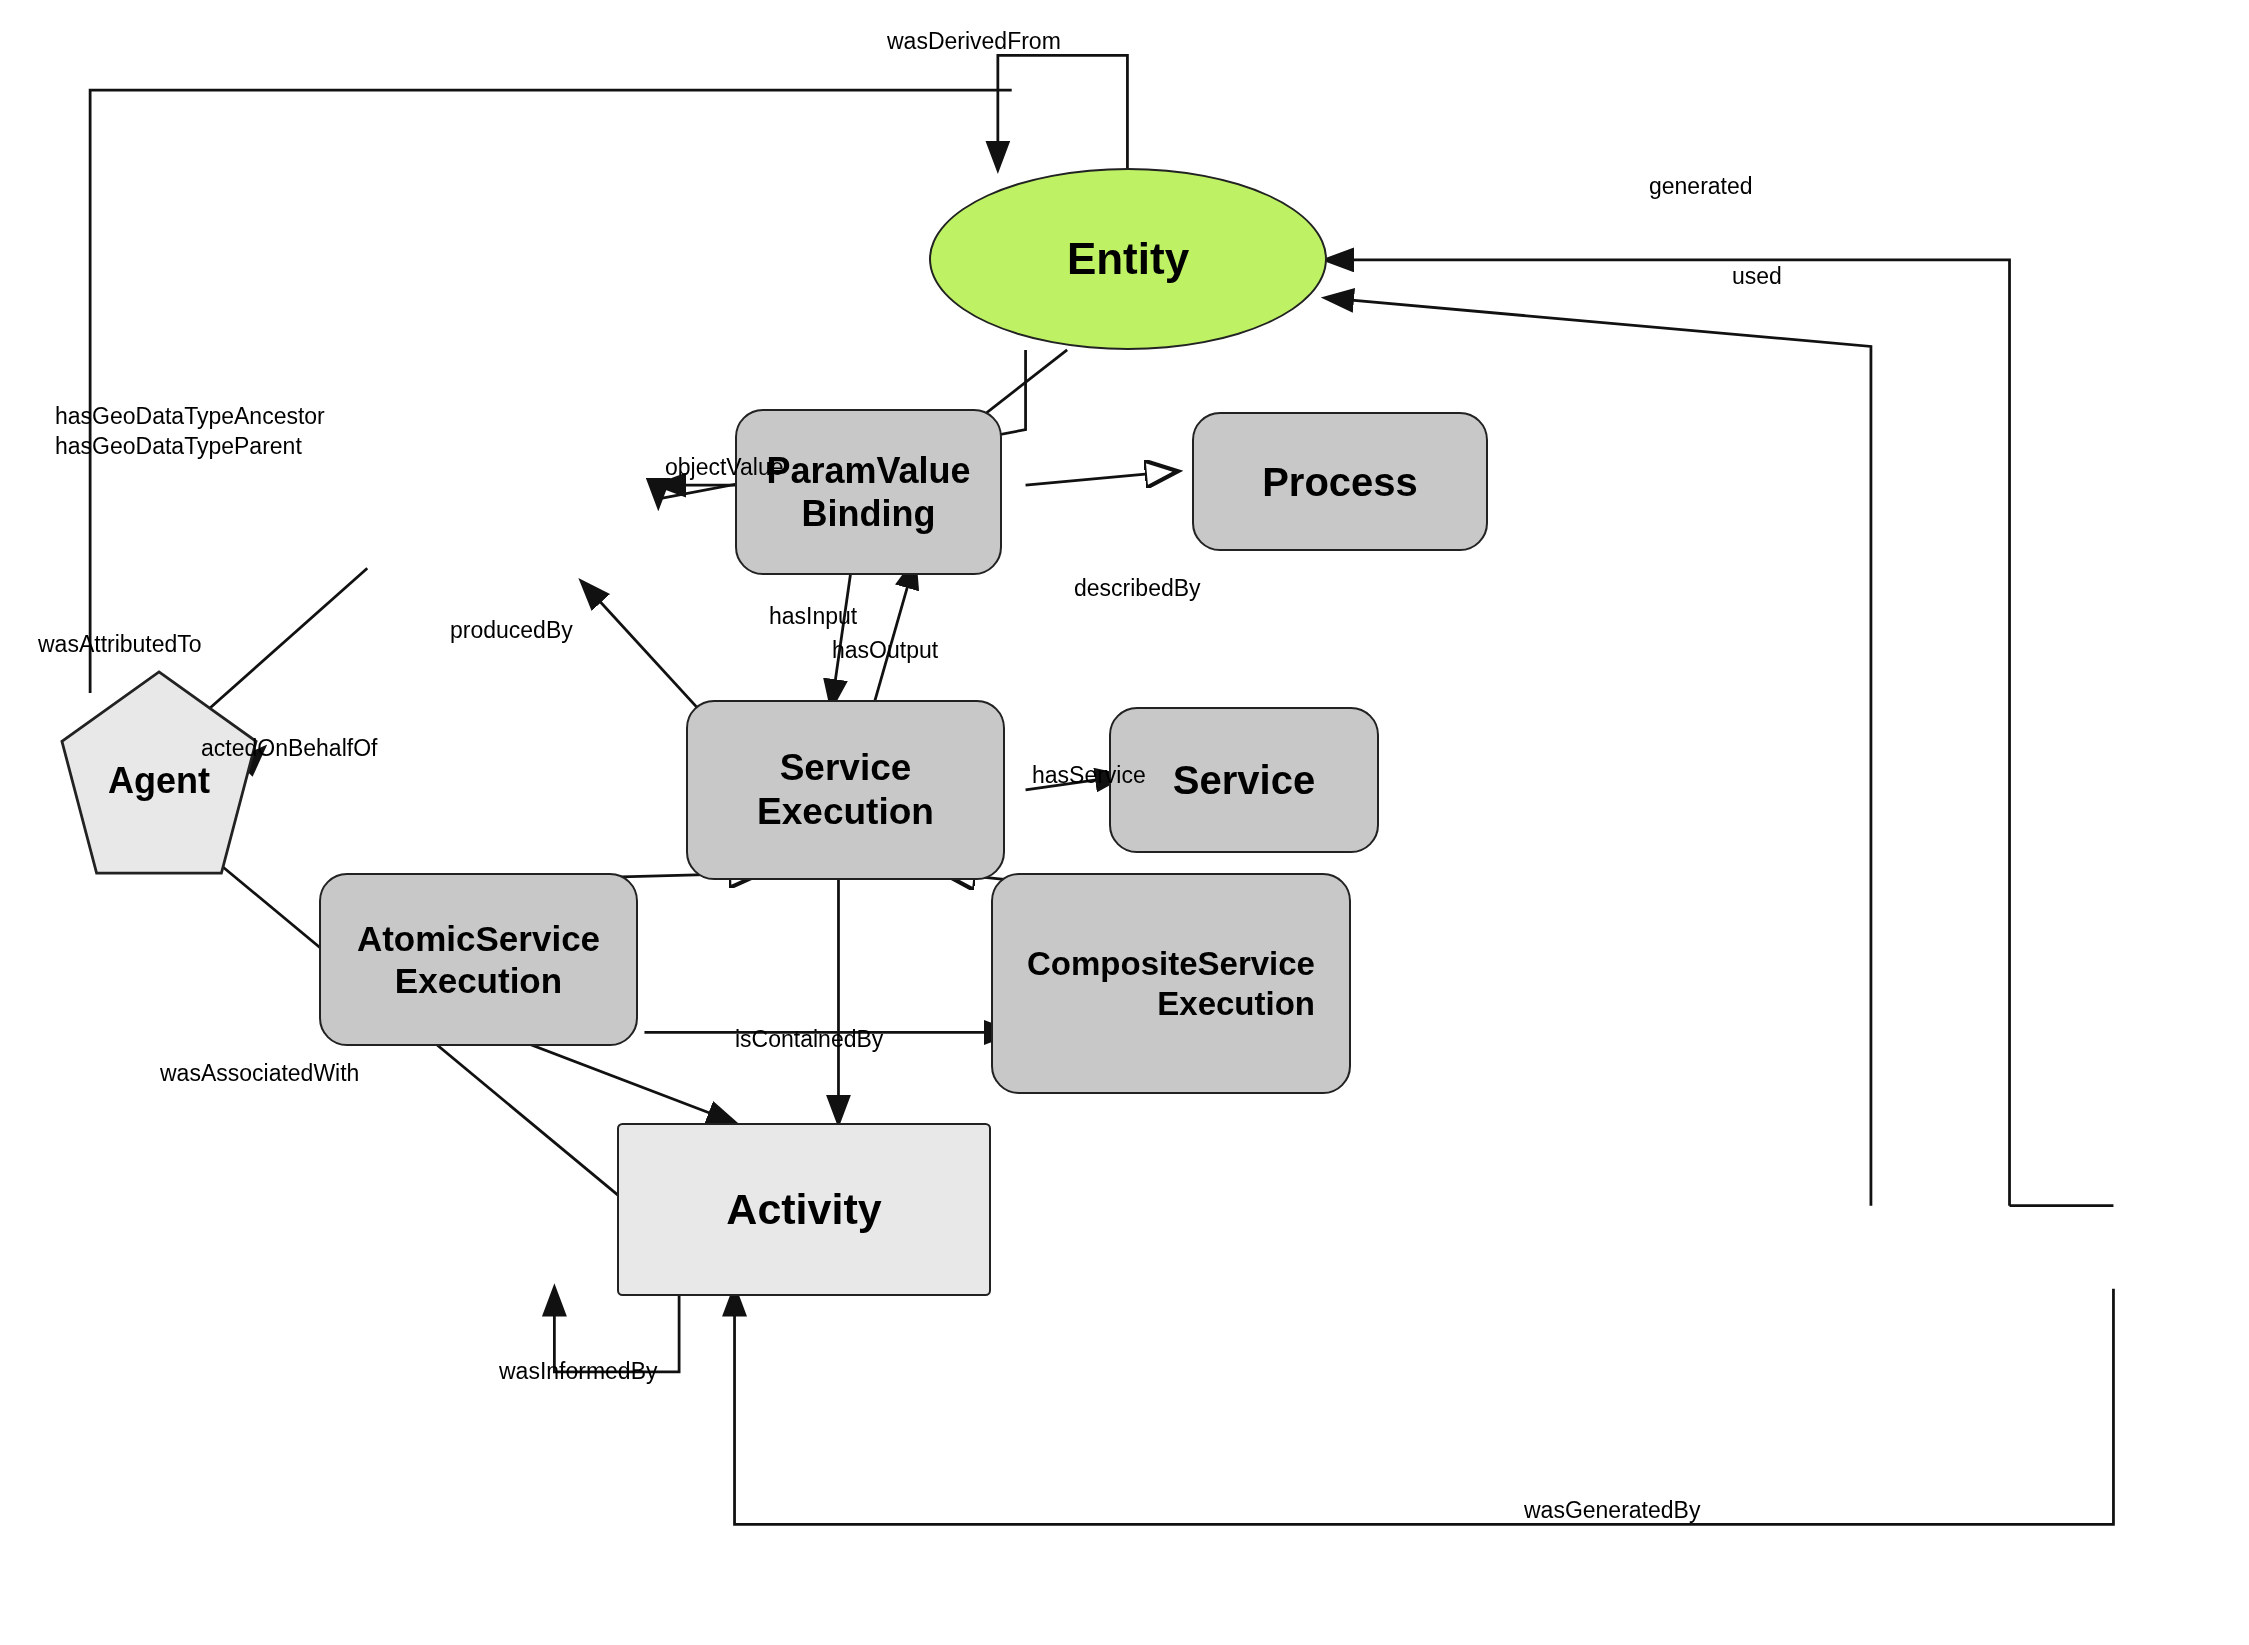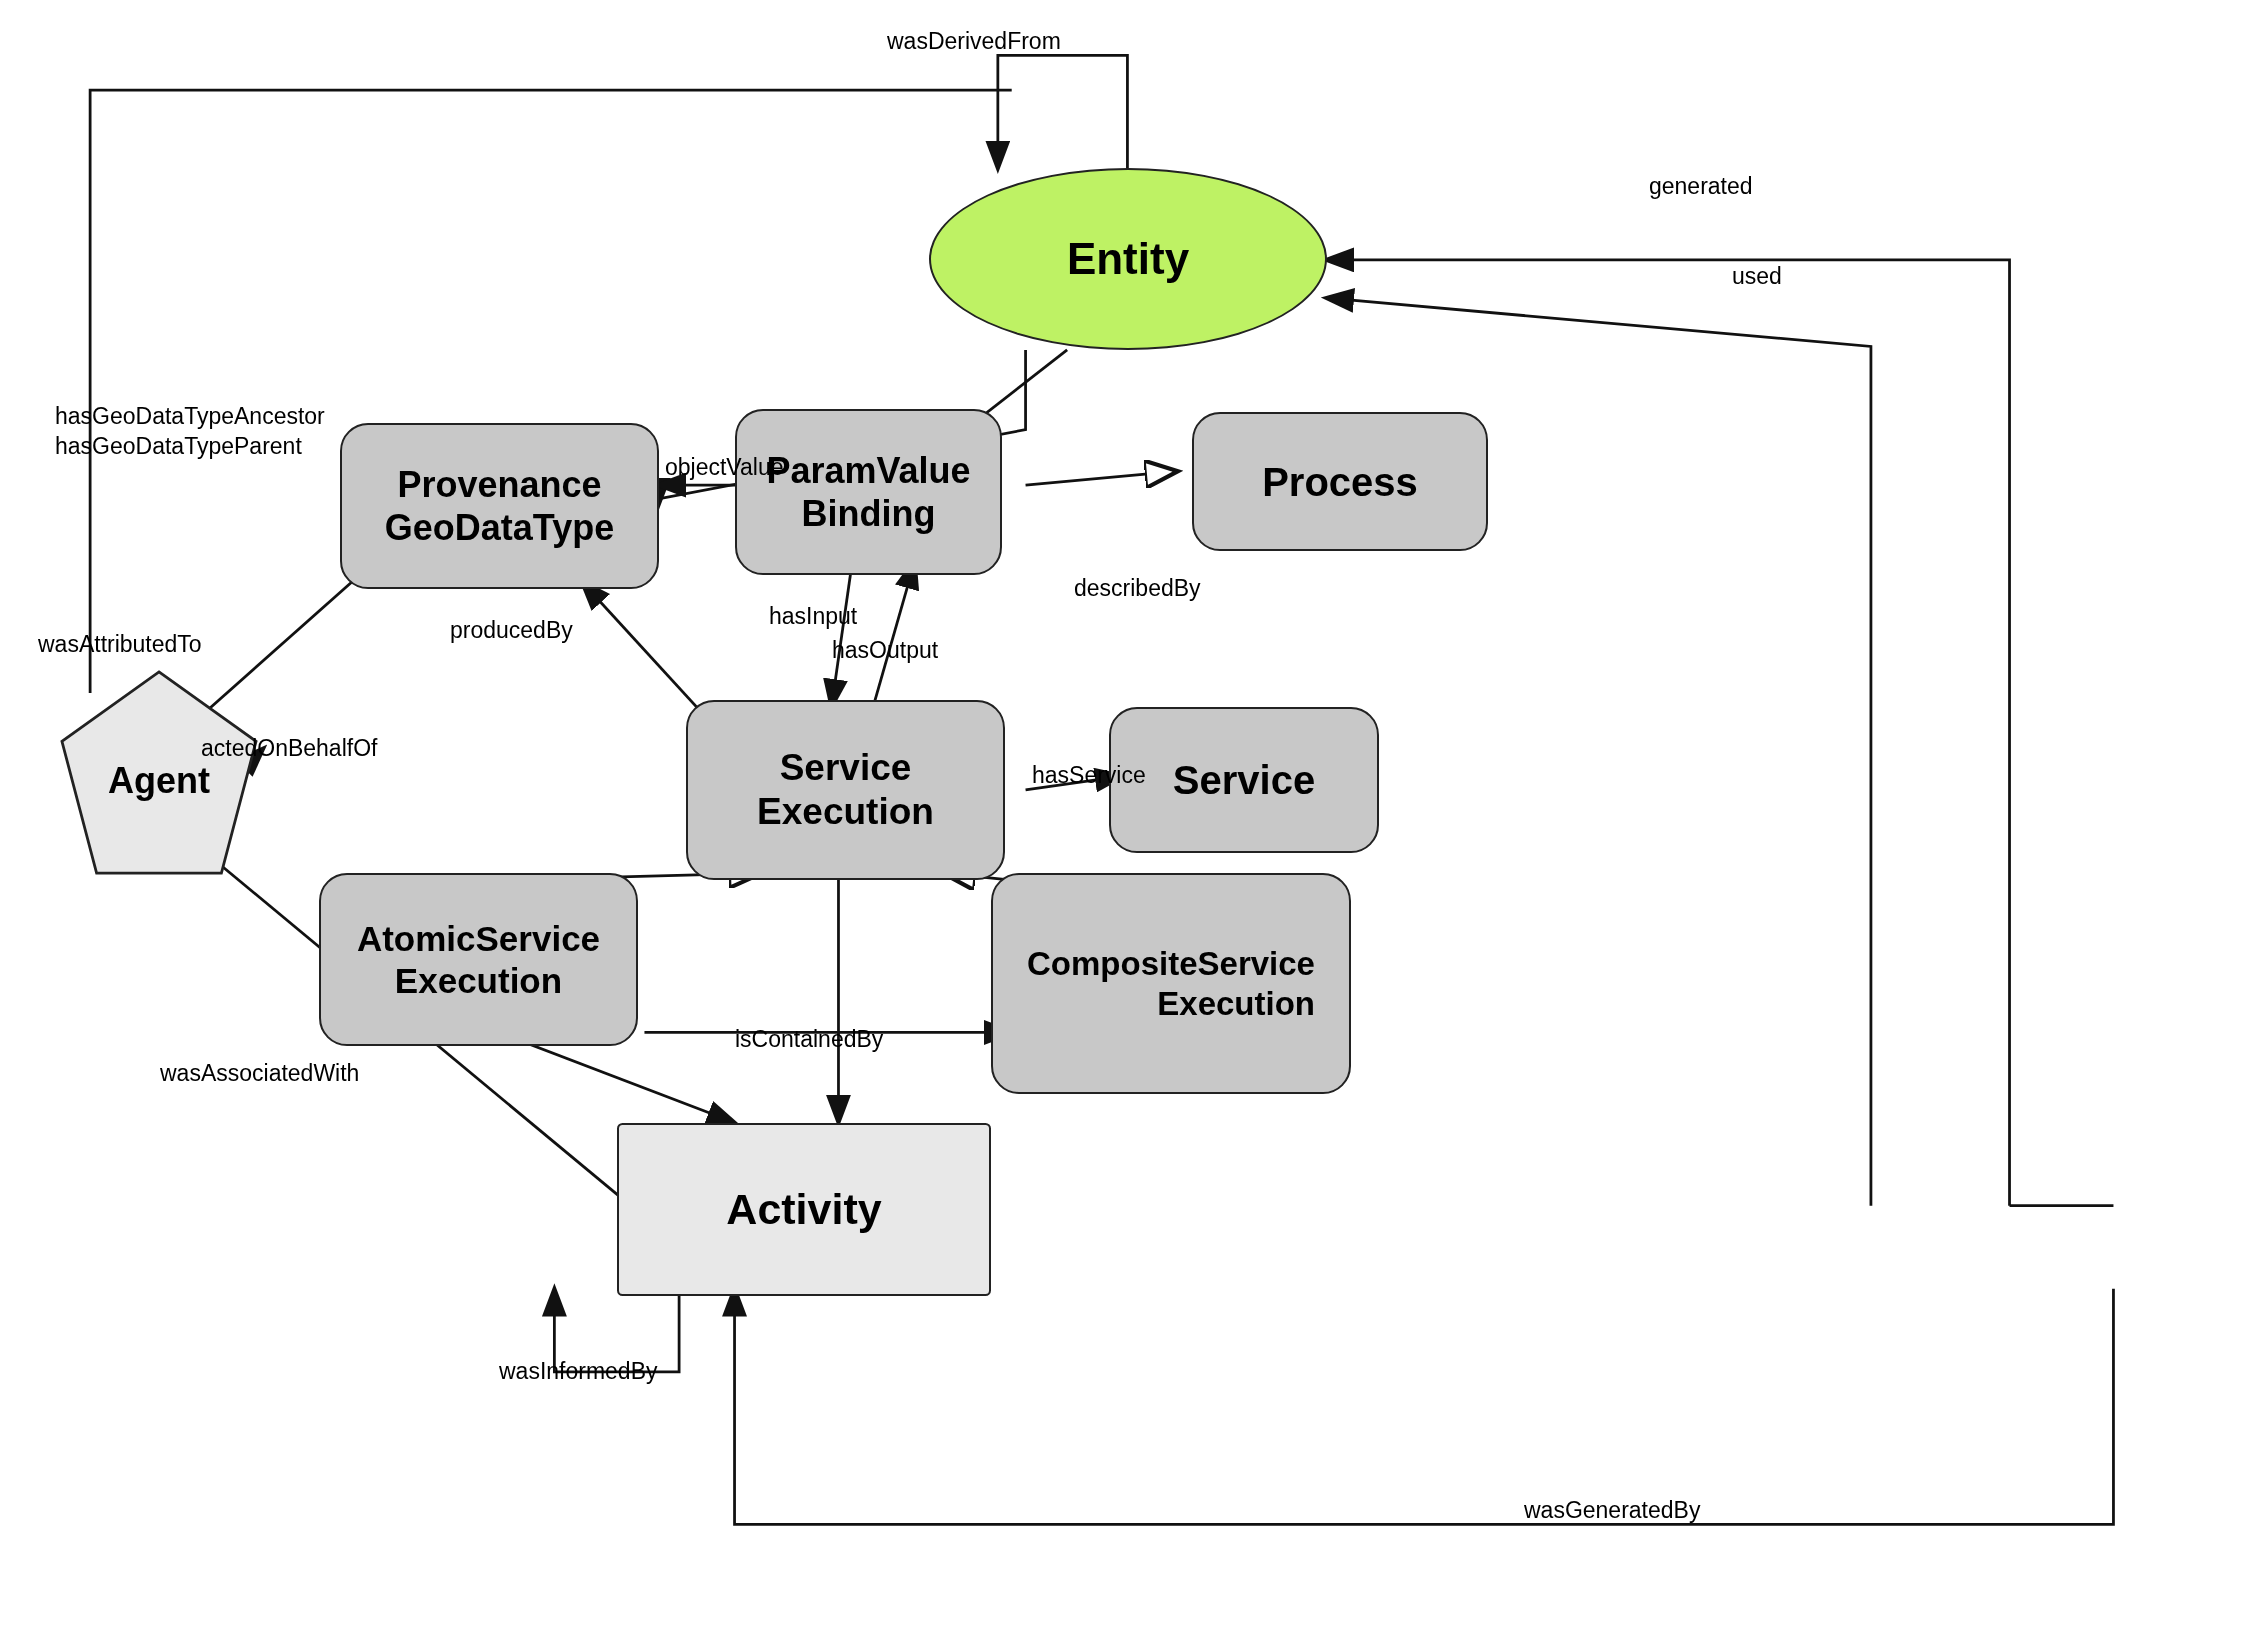--- a/index.html
+++ b/index.html
@@ -121,23 +121,20 @@
 
     <path d="M 130 1000 L 130 130 L 1460 130" fill="none" stroke="#111" stroke-width="4"></path>
 
     <path d="M 2900 1740 L 3050 1740" fill="none" stroke="#111" stroke-width="4"></path>
   </svg>
 
   <div class="node ellipse" style="left:929px; top:168px; width:398px; height:182px; font-size:44px;">
     <span>Entity</span>
   </div>
 
-  <div class="node rounded-rect" style="left:340px; top:423px; width:319px; height:166px; font-size:36px;">
-    <span>Provenance<br>GeoDataType</span>
-  </div>
 
   <div class="node rounded-rect" style="left:735px; top:409px; width:267px; height:166px; font-size:36px;justify-content:center;">
     <span>ParamValue<br>Binding</span>
   </div>
 
   <div class="node rounded-rect" style="left:1192px; top:412px; width:296px; height:139px; font-size:40px;">
     <span>Process</span>
   </div>
 
   <div class="node rounded-rect" style="left:686px; top:700px; width:319px; height:180px; font-size:37px;">

